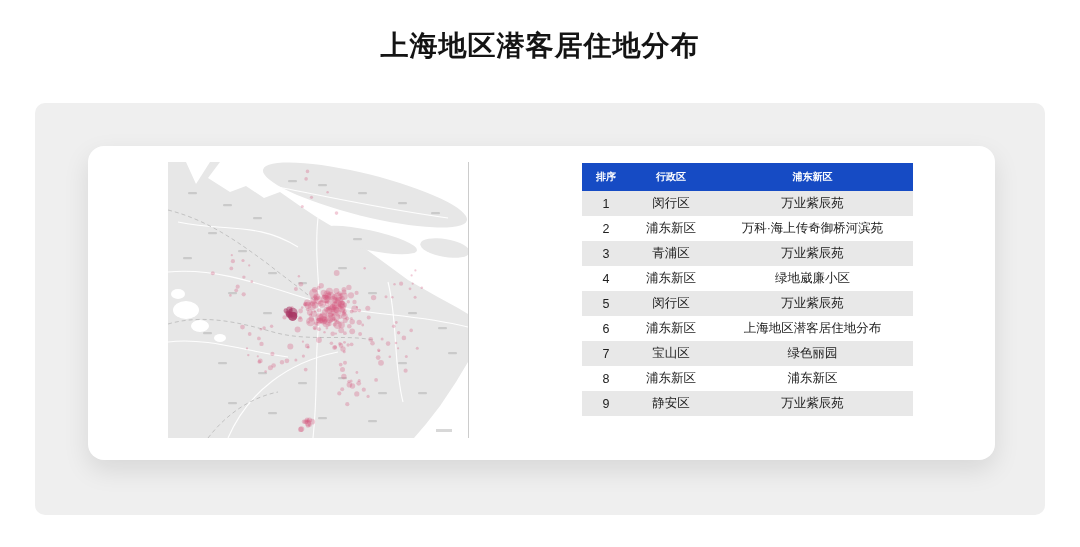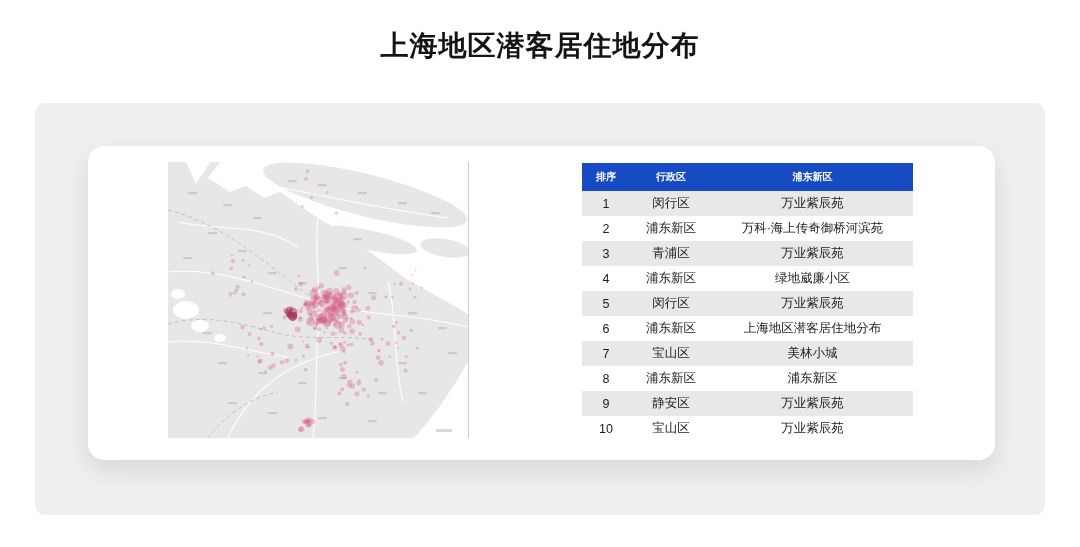--- a/index.html
+++ b/index.html
@@ -444,34 +444,29 @@
             <td>万业紫辰苑</td>
           </tr>
           <tr>
             <td>6</td>
             <td>浦东新区</td>
             <td>上海地区潜客居住地分布</td>
           </tr>
           <tr>
             <td>7</td>
             <td>宝山区</td>
-            <td>美林小城</td>
+            <td>绿色丽园</td>
           </tr>
           <tr>
             <td>8</td>
             <td>浦东新区</td>
             <td>浦东新区</td>
           </tr>
           <tr>
             <td>9</td>
             <td>静安区</td>
             <td>万业紫辰苑</td>
           </tr>
-          <tr>
-            <td>10</td>
-            <td>宝山区</td>
-            <td>万业紫辰苑</td>
-          </tr>
         </tbody>
     </table>
 
   </div>
 </div>
 
 </body></html>

